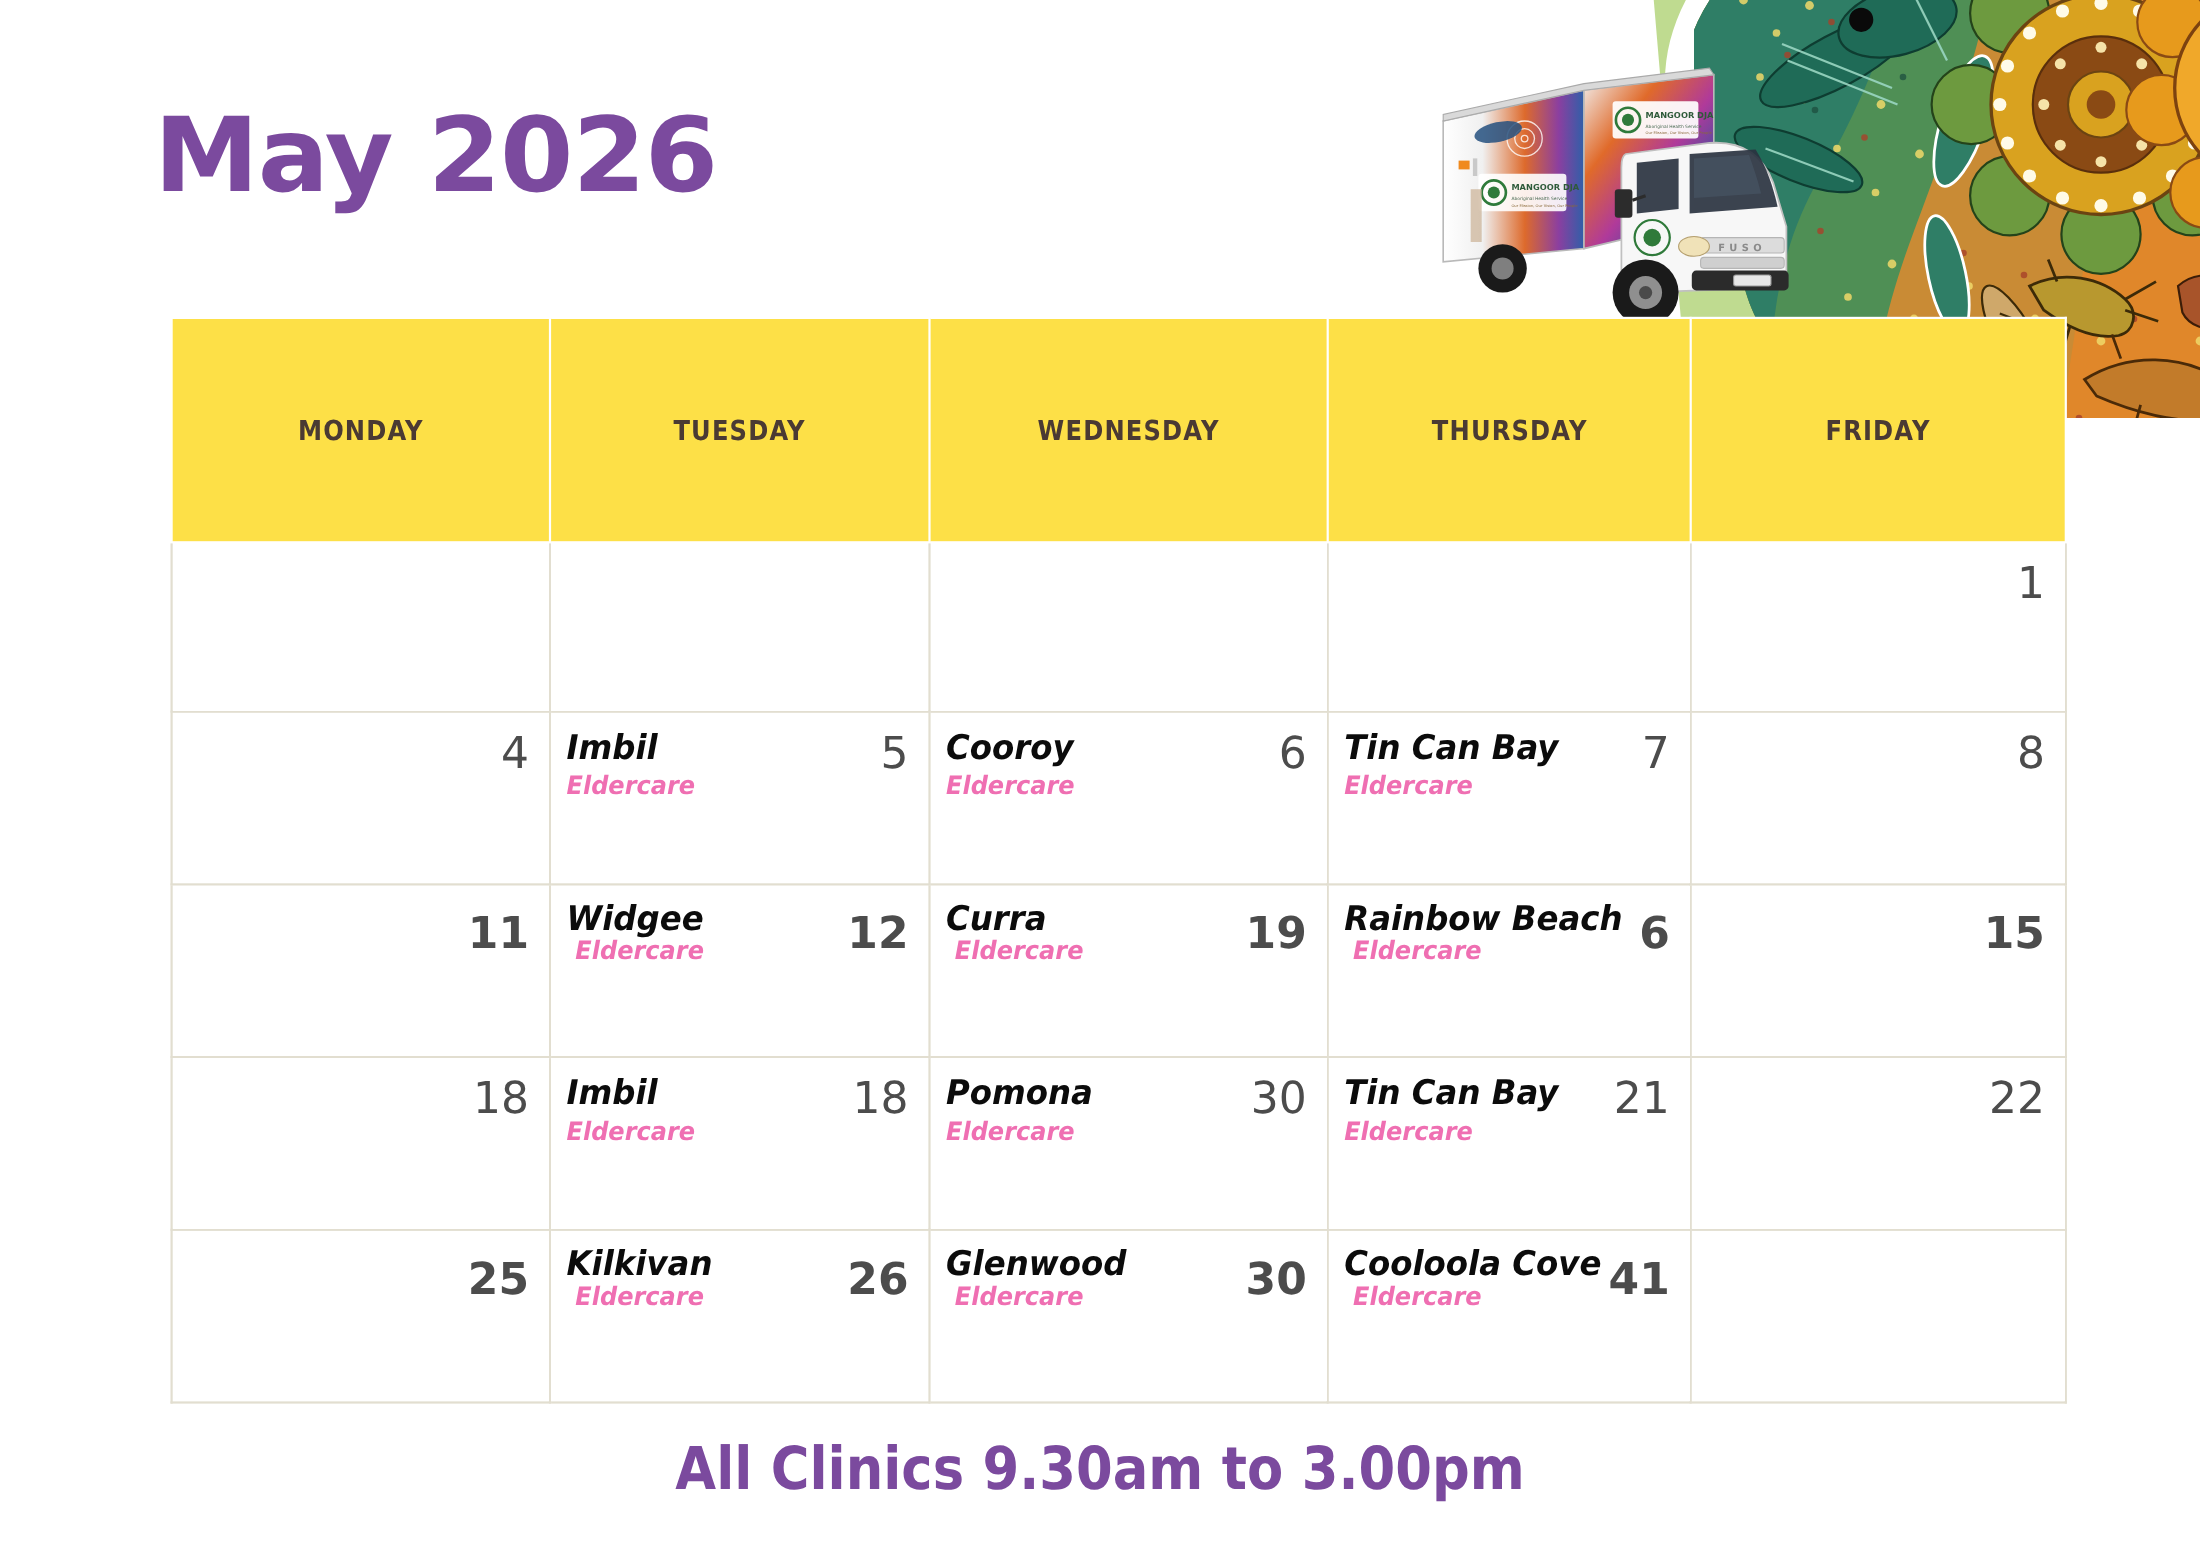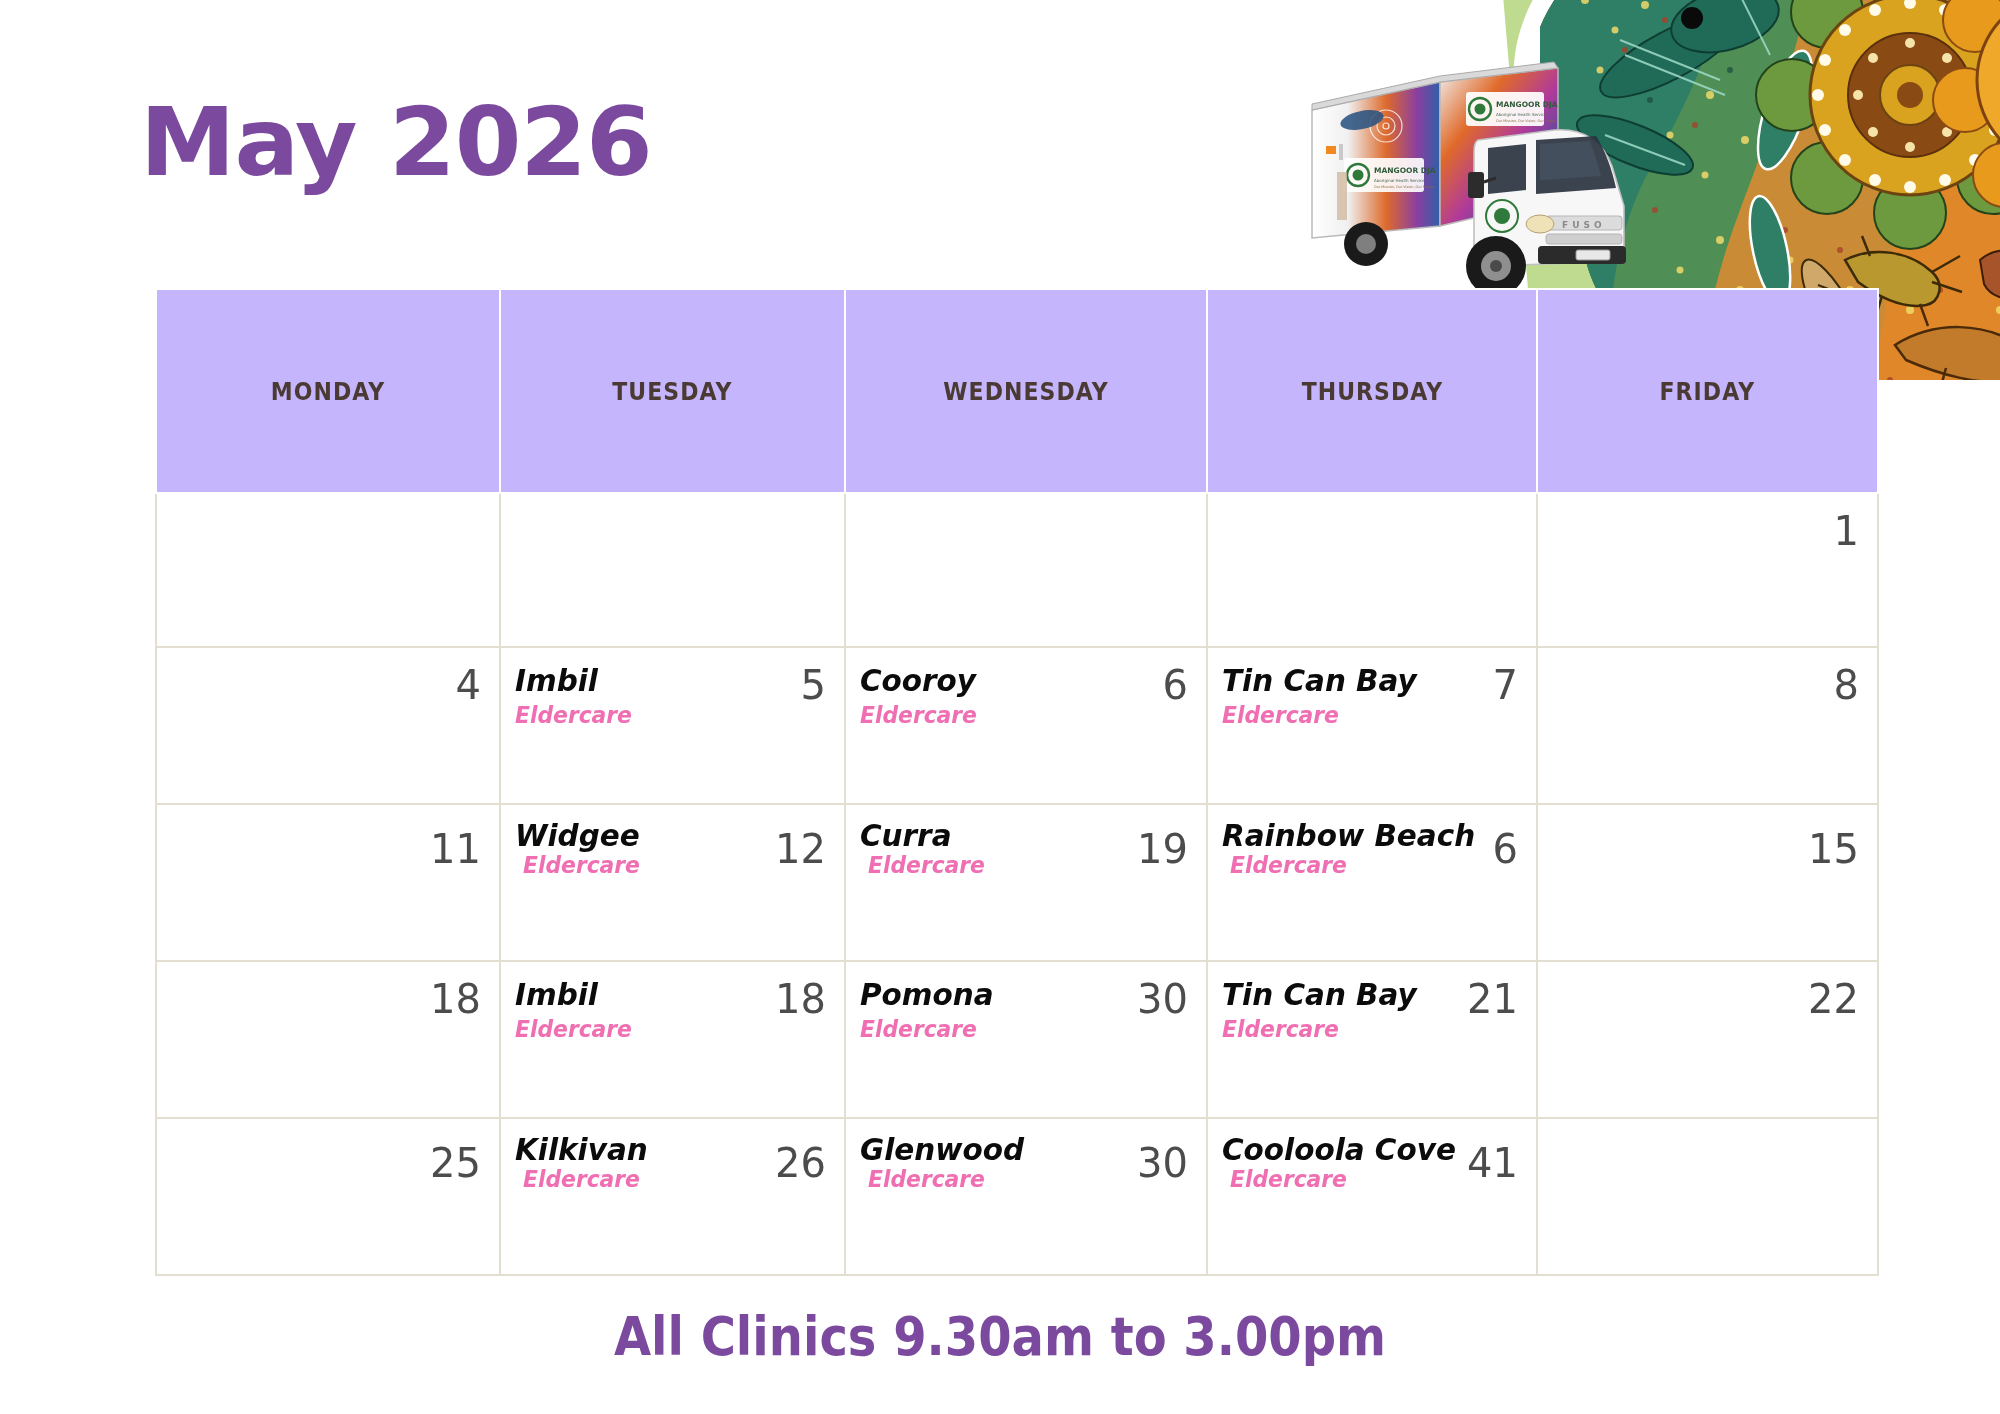--- a/index.html
+++ b/index.html
@@ -46,21 +46,21 @@
     border-collapse:collapse;
     table-layout:fixed;
   }
   #calendar col.c0{width:344px;}
   #calendar col.c1{width:345px;}
   #calendar col.c2{width:362px;}
   #calendar col.c3{width:330px;}
   #calendar col.c4{width:341px;}
 
   #calendar th{
-    background:#c4b5fd;
+    background:#fde047;
     height:202px;
     vertical-align:middle;
     border:2px solid #ffffff;
     padding:0;
   }
   .dow{
     font-family:"DejaVu Sans", sans-serif;
     font-weight:700;
     font-size:25px;
     letter-spacing:1.2px;
@@ -116,21 +116,21 @@
     line-height:1.05;
     white-space:nowrap;
     transform:scaleX(0.95);
     transform-origin:left top;
     display:block;
     margin-top:6px;
   }
   
   tr.tight .place{margin-top:0px;}
   tr.tight .service{margin-top:1px; margin-left:8px;}
-  tr.tight .daynum{top:24px;}
+  tr.tight .daynum{top:24px;font-weight:bold;}
 
   
   #footer{
     position:absolute;
     left:0; right:0; top:1308px;
     text-align:center;
     font-family:"DejaVu Sans", sans-serif;
     font-weight:700;
     font-size:48px;
     color:#7B4A9E;

